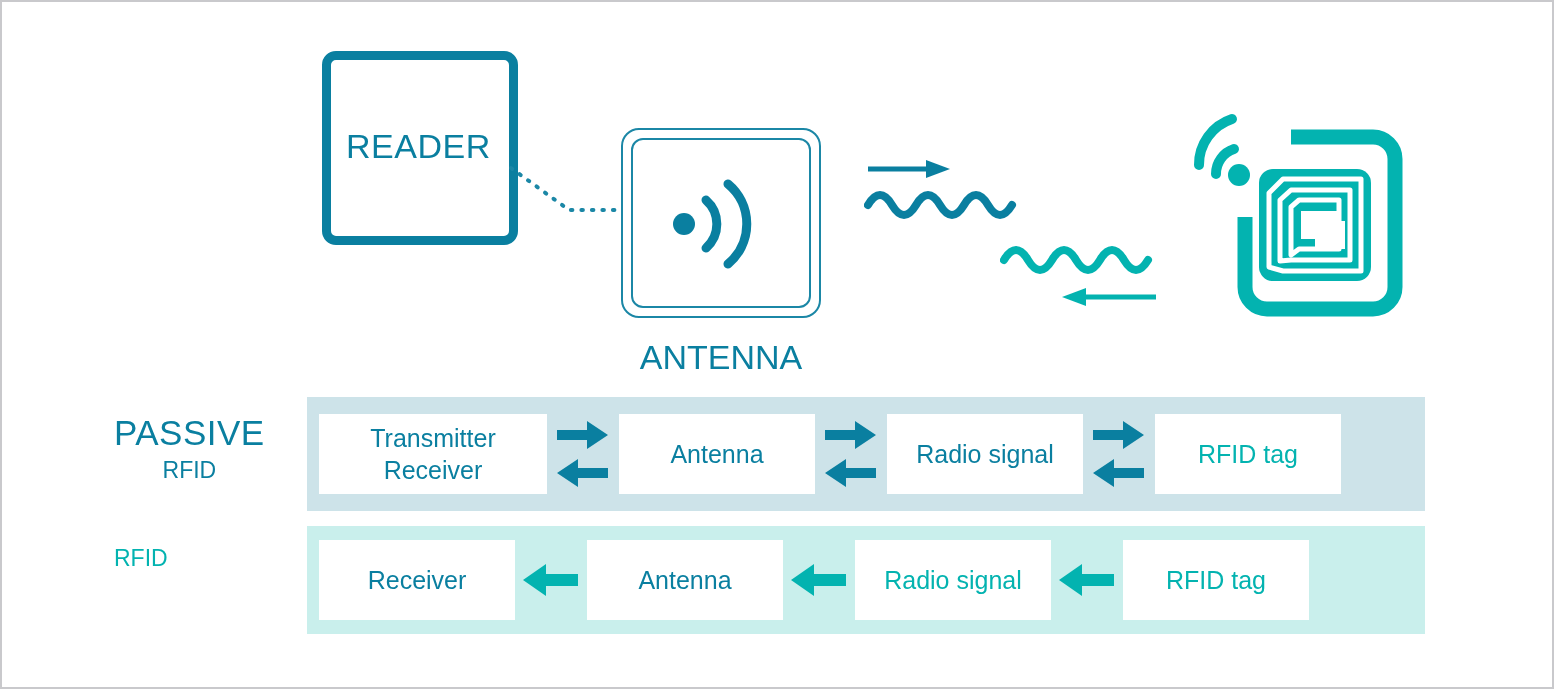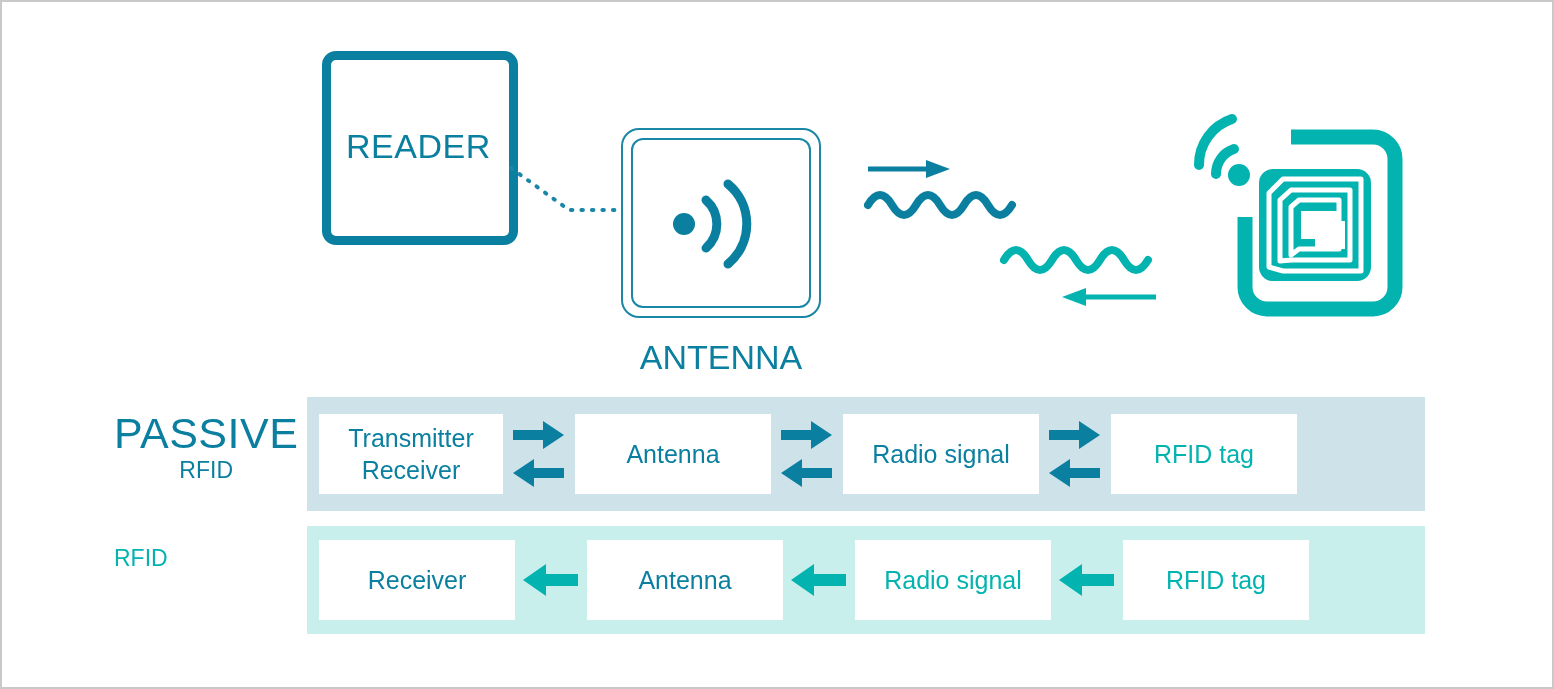--- a/index.html
+++ b/index.html
@@ -123,21 +123,21 @@
   }
 
   .row-label {
     position: absolute;
     text-align: left;
   }
   .row-label-passive { left: 112px; top: 409px; }
   .row-label-active  { left: 112px; top: 541px; }
 
   .row-title {
-    font-size: 43px;
+    font-size: 35px;
     line-height: 44px;
     letter-spacing: 0.5px;
   }
   .row-sub {
     font-size: 23px;
     line-height: 26px;
     margin-top: 2px;
     text-align: center;
   }
   .c-blue { color: #0a7fa0; }
@@ -230,21 +230,21 @@
   </svg>
 
   <div class="row-label row-label-passive">
     <div class="row-title c-blue">PASSIVE</div>
     <div class="row-sub c-blue">RFID</div>
   </div>
 
   <div class="band band-passive">
     <div class="gap-s"></div>
 
-    <div class="cell" style="width:184px">
+    <div class="cell" style="width:228px">
       <div>
         <div>Transmitter</div>
         <div>Receiver</div>
       </div>
     </div>
 
     <div class="arrow-pair">
       <svg width="52" height="30" viewBox="0 0 52 30">
         <polygon points="0,10 30,10 30,1 51,15 30,29 30,20 0,20" fill="#0a7fa0"></polygon>
       </svg>

